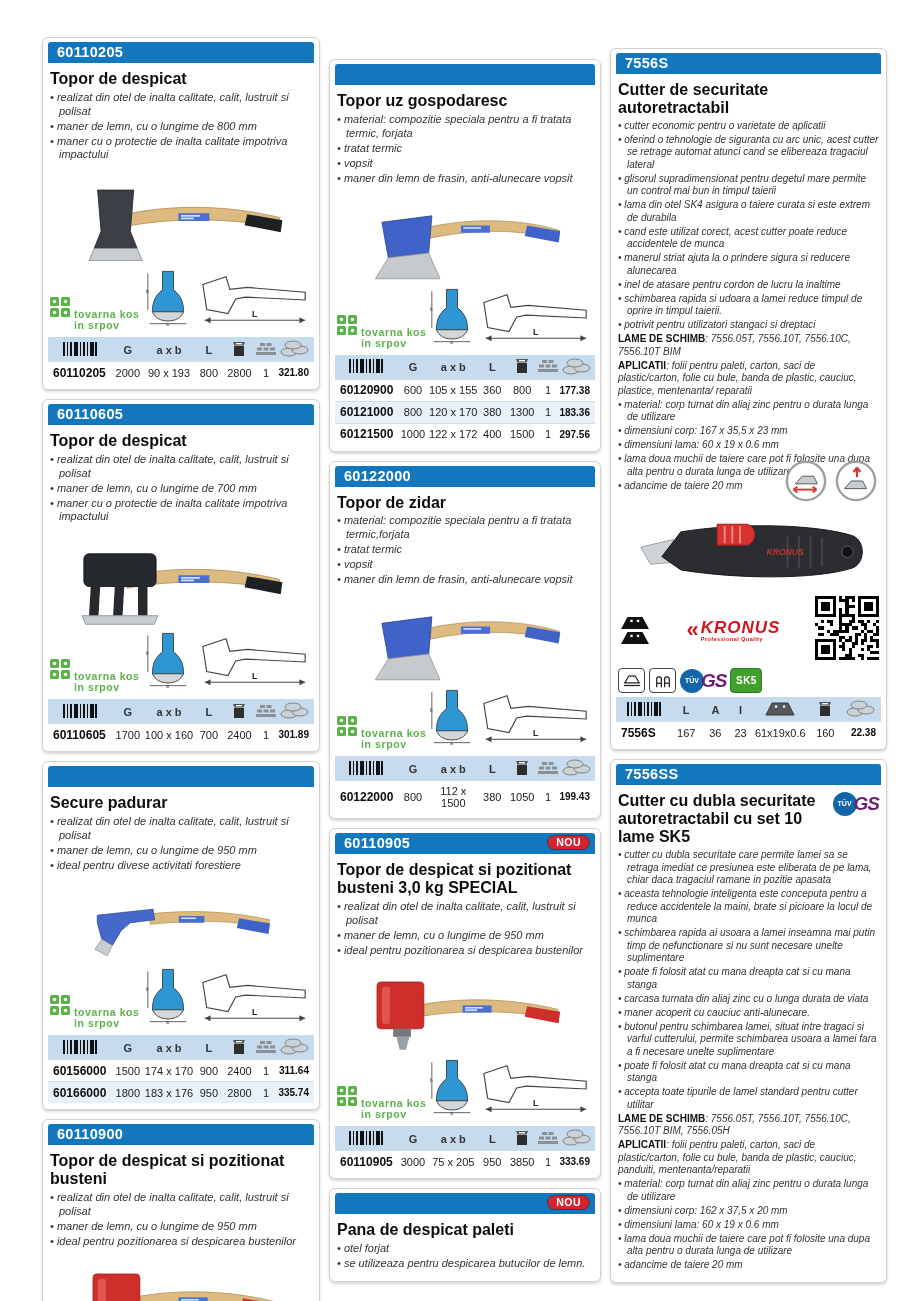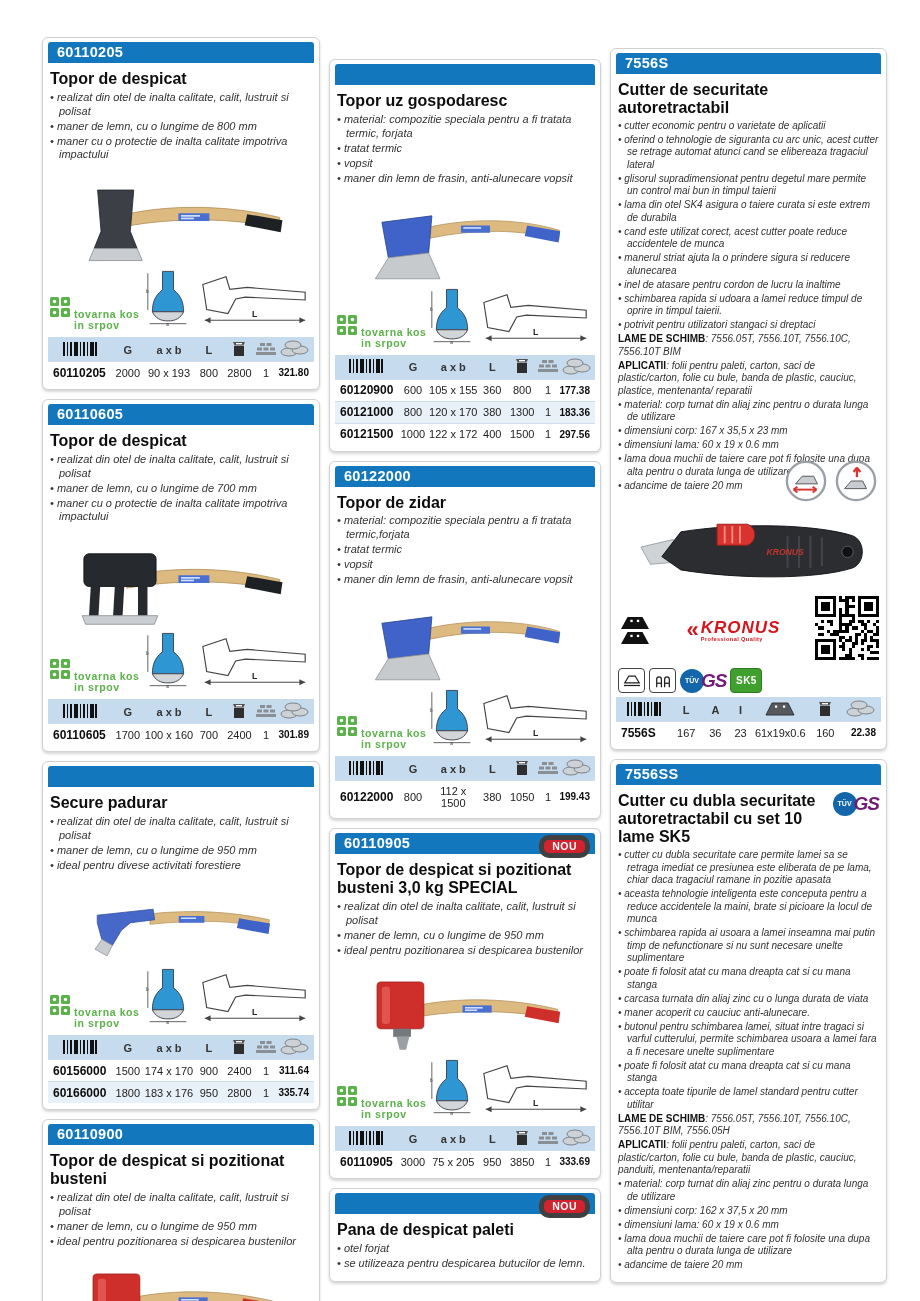--- a/index.html
+++ b/index.html
@@ -5,21 +5,21 @@
   html,body{margin:0;padding:0;background:#fff;}
   .page{position:relative;width:920px;height:1301px;background:#ffffff;overflow:hidden;
         font-family:Liberation Sans, sans-serif;color:#111;}
   .cols{display:grid;grid-template-columns:278px 272px 277px;gap:9px;padding:37px 0 0 42px;}
   .col{display:flex;flex-direction:column;gap:9px;min-width:0;}
   .col-2{margin-top:22px}.col-3{margin-top:11px}
   .card{border:1px solid #d2d2d2;border-radius:6px;background:#fff;box-shadow:0 2px 3px rgba(0,0,0,.16);
         padding:4px 5px 6px;}
   .card-header{position:relative;background:#1377bd;color:#fff;font-weight:bold;font-size:14.5px;
         height:21px;line-height:21px;padding:0 9px;border-radius:3px 3px 0 0;letter-spacing:.3px;}
-  .nou{position:absolute;right:5px;top:2px;background:#d3232e;color:#fff;border:5px solid #404040;
+  .nou{position:absolute;right:5px;top:2px;background:#d3232e;color:#fff;border:1px solid #404040;
         border-radius:10px;padding:0 8px;font-size:10.5px;font-weight:bold;line-height:13px;letter-spacing:.5px;}
   .title-row{display:flex;align-items:flex-start;gap:6px;margin:7px 2px 3px;}
   .card-title{flex:1;font-weight:bold;font-size:16px;line-height:1.12;color:#0d0d0d;}
   ul.bullets{margin:2px 2px 4px;padding:0;list-style:none;font-style:italic;font-size:11px;line-height:1.24;color:#333;}
   ul.bullets.small{font-size:10px;line-height:1.25;}
   ul.bullets li{padding-left:9px;text-indent:-9px;margin:1.5px 0;}
   ul.bullets li:not(.label)::before{content:"\2022  ";}
   ul.bullets li.label{padding-left:0;text-indent:0;}
   ul.bullets li.label b{font-style:normal;color:#111;}
   .photo{text-align:center;margin:3px 0 1px;}

